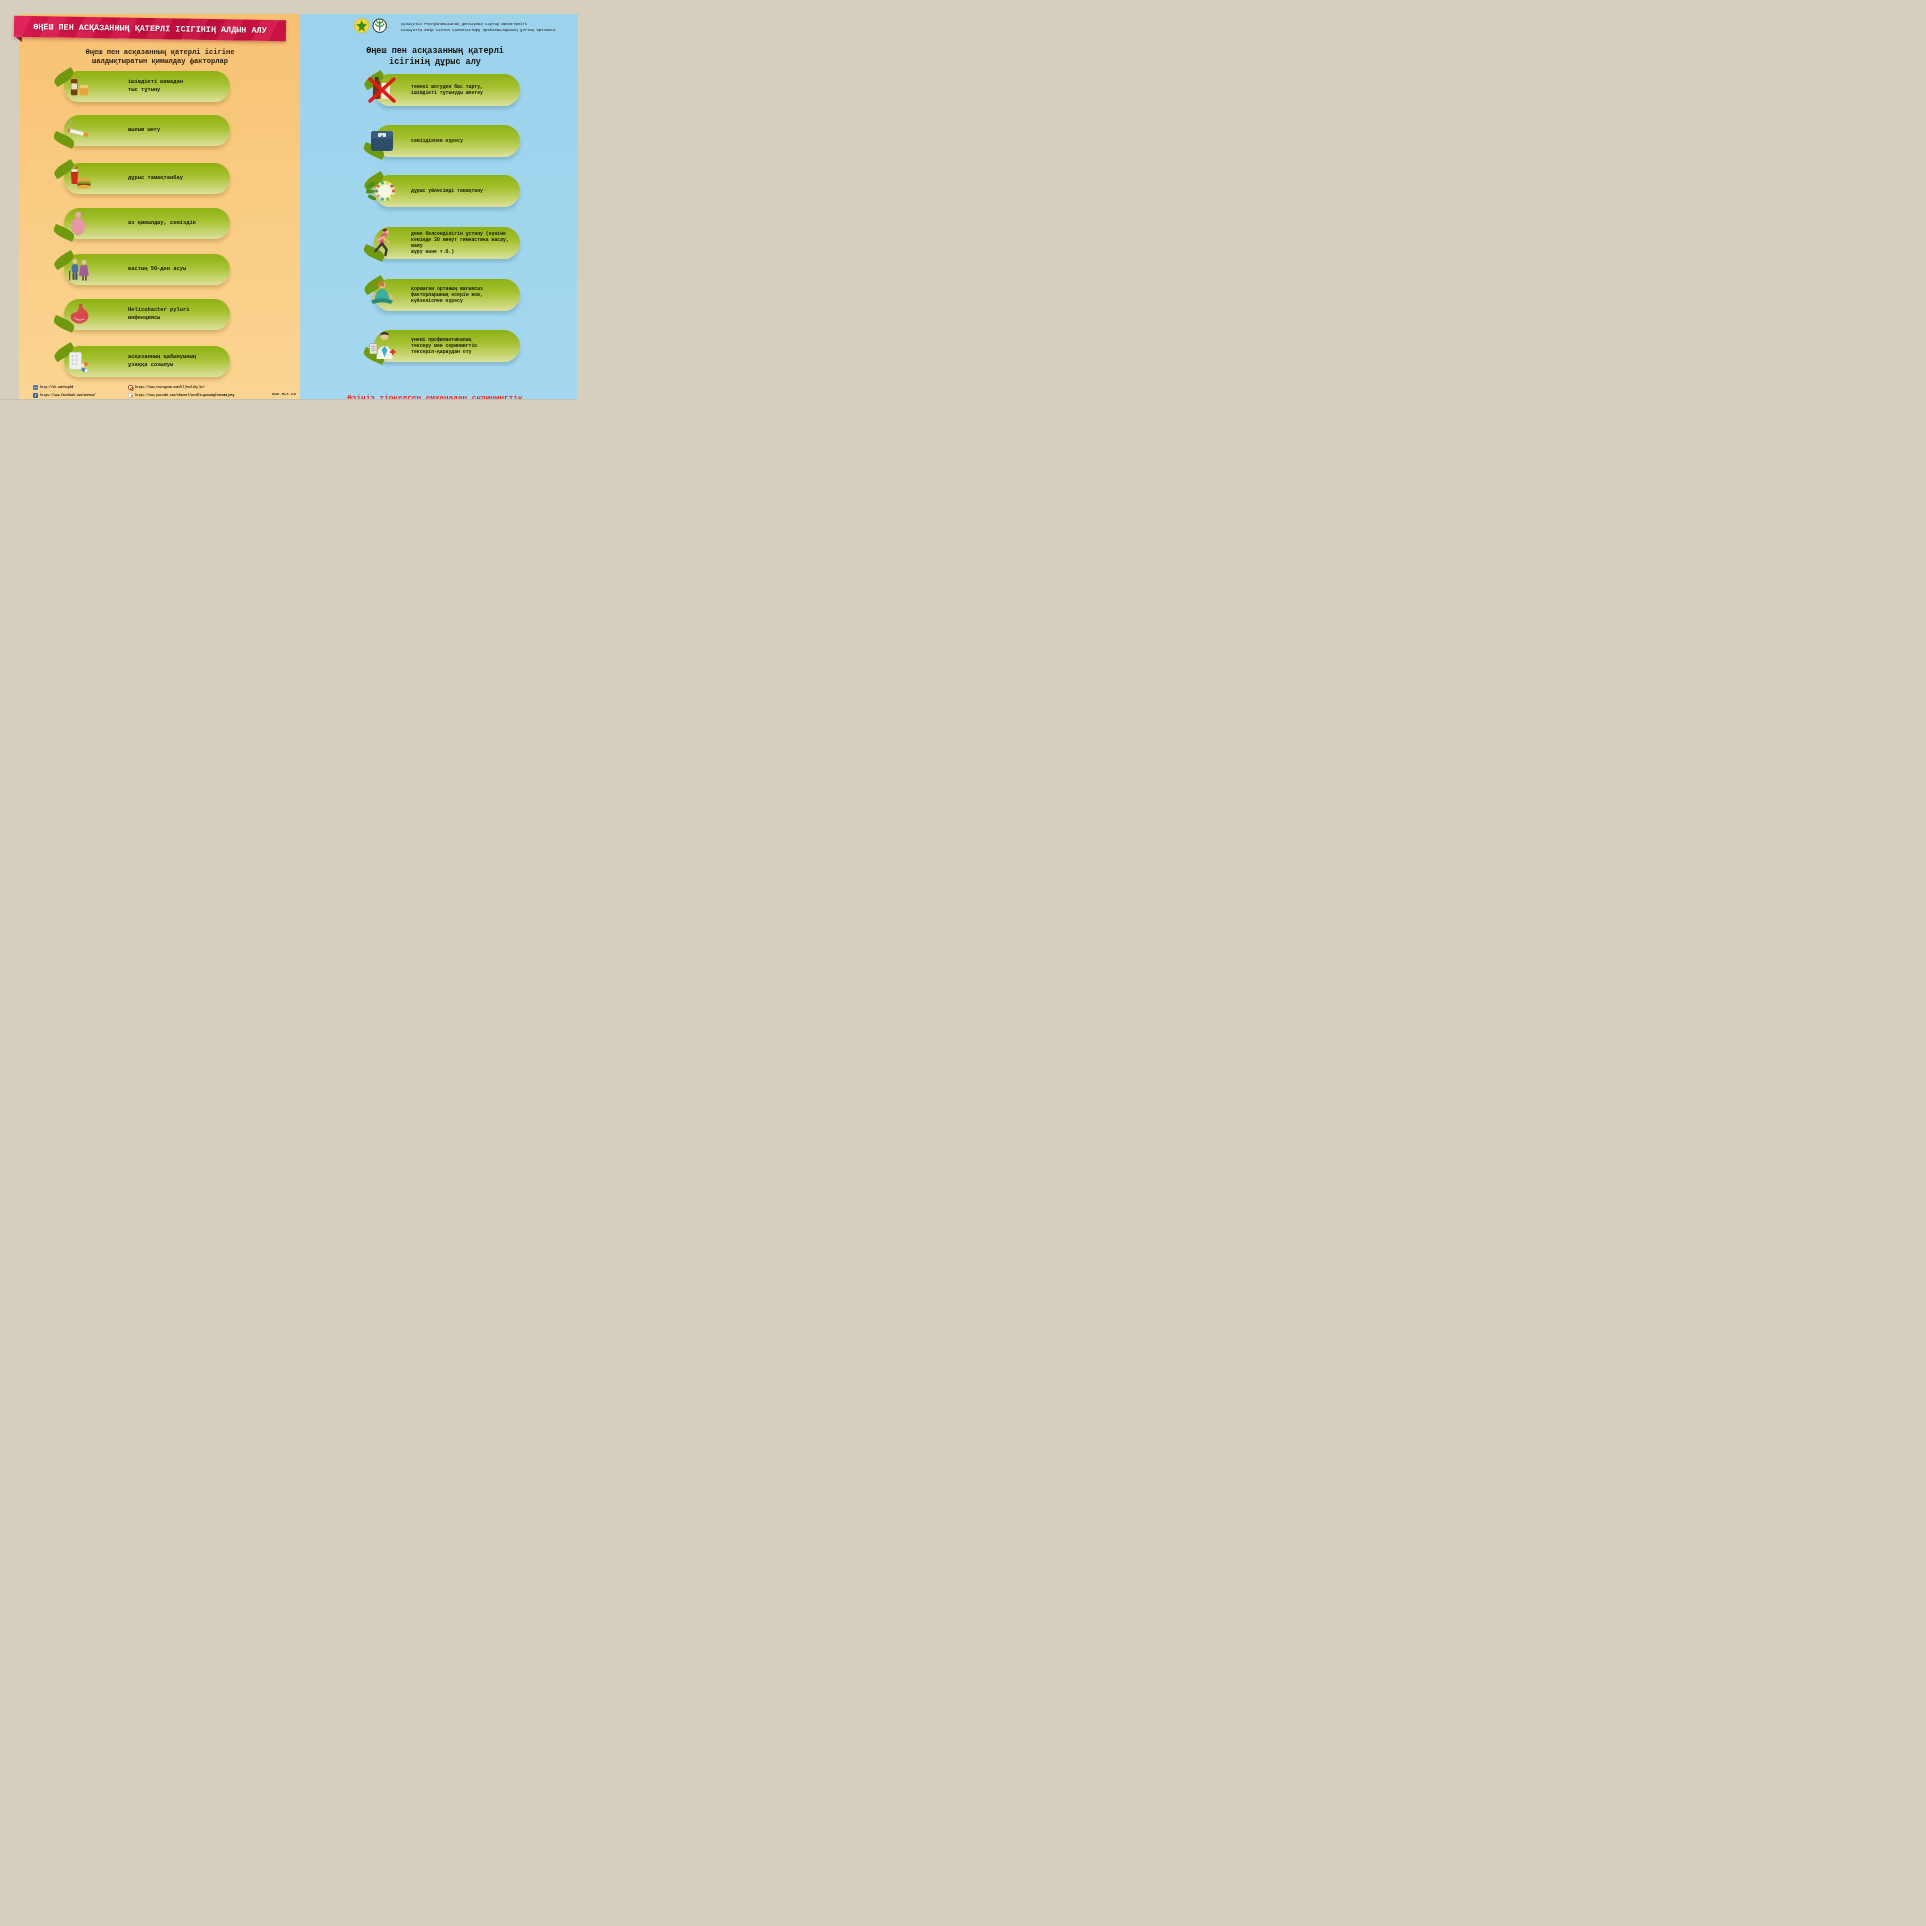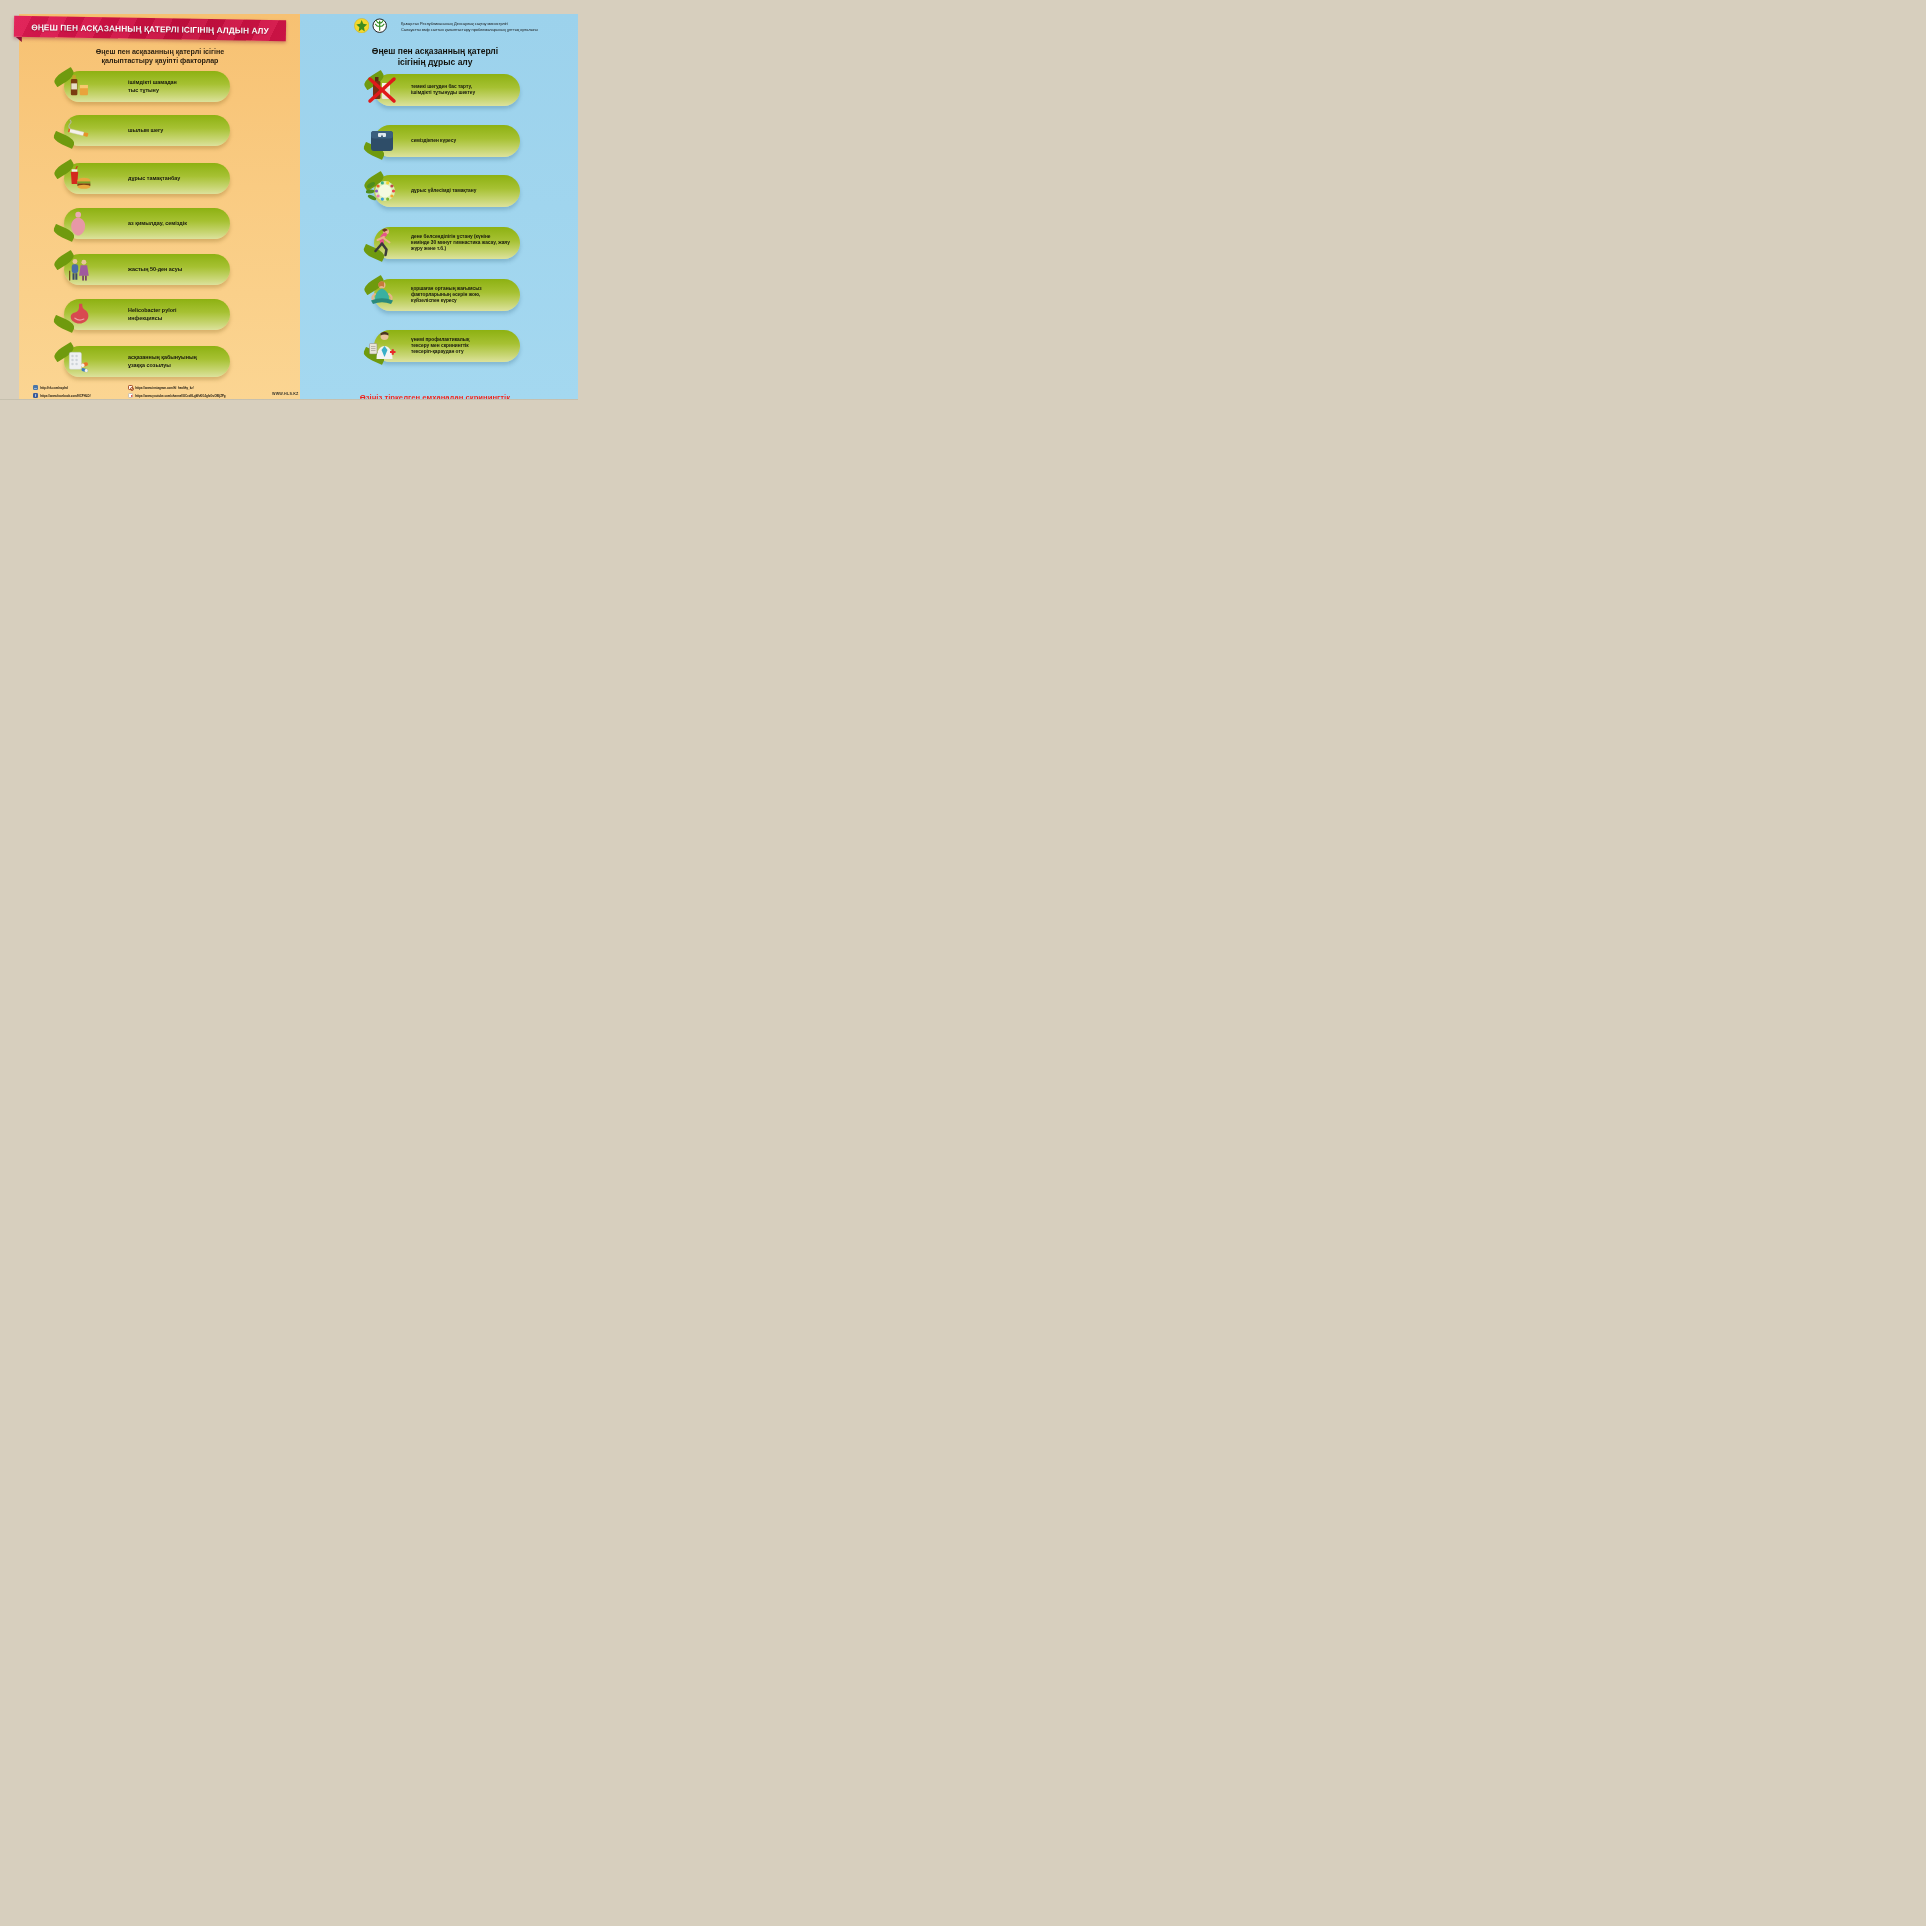--- a/index.html
+++ b/index.html
@@ -1,17 +1,17 @@
 <!DOCTYPE html>
 <html style="font-size:6.2px"><head>
 <meta charset="utf-8">
 <style>
   html,body{margin:0;padding:0;background:#d7cfbe;}
   .page{position:relative;width:578px;height:400px;overflow:hidden;background:#d7cfbe;
-        font-family:Liberation Sans, sans-serif;}
+        font-family:Liberation Mono, monospace;}
   .panel{position:absolute;top:14px;height:385px;}
   .panel.left{left:19px;width:281px;background:linear-gradient(180deg,#f7c172 0%,#f9cb82 45%,#fbd592 100%);}
   .panel.right{left:300px;width:270px;background:linear-gradient(180deg,#9cd2ec 0%,#a4d8f0 100%);padding-left:40px;}
   .bottom-strip{position:absolute;left:0;top:399px;width:578px;height:13px;
         background:linear-gradient(180deg,#c3bdab 0%,#e6e4db 55%,#f2f1ec 100%);}
 
   
   .ribbon{position:absolute;left:-4.6px;top:3.5px;width:272px;height:21px;transform:rotate(0.9deg);
         background:linear-gradient(100deg,#e01a52 0%,#d31145 35%,#c60e3e 65%,#d61449 100%);
         background-blend-mode:normal;
@@ -76,21 +76,21 @@
   <div class="panel left">
 
     <div class="ribbon">
       <span class="bands"></span>
       <span class="fold"></span>
       <span>ӨҢЕШ ПЕН АСҚАЗАННЫҢ ҚАТЕРЛІ ІСІГІНІҢ АЛДЫН АЛУ</span>
     </div>
 
     <div class="subtitle">
       <div>Өңеш пен асқазанның қатерлі ісігіне</div>
-      <div>қалыптастыру қауіпті факторлар</div>
+      <div>шалдықтыратын қимылдау факторлар</div>
     </div>
 
     <div class="pill" style="top:57px">
       <span class="leaf"></span>
       <span class="picon">
         <svg viewBox="0 0 64 64" width="100%" height="100%">
           <rect x="16" y="3" width="8" height="10" fill="#c8a02a"></rect>
           <rect x="12" y="12" width="16" height="40" rx="3" fill="#7a3e10"></rect>
           <rect x="13" y="23" width="14" height="15" fill="#e8dfc8"></rect>
           <rect x="34" y="27" width="20" height="25" rx="2" fill="#e9a33b"></rect>

